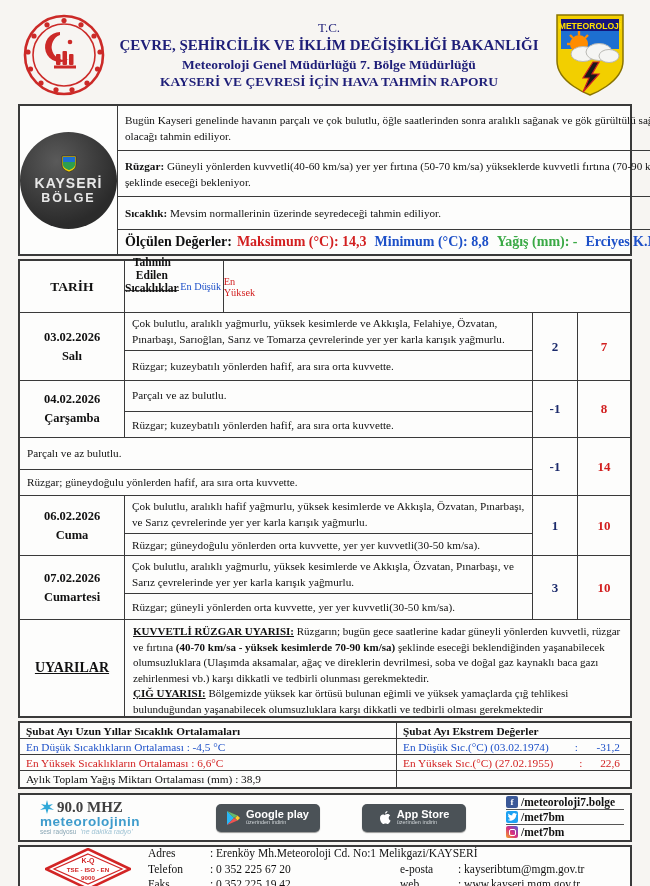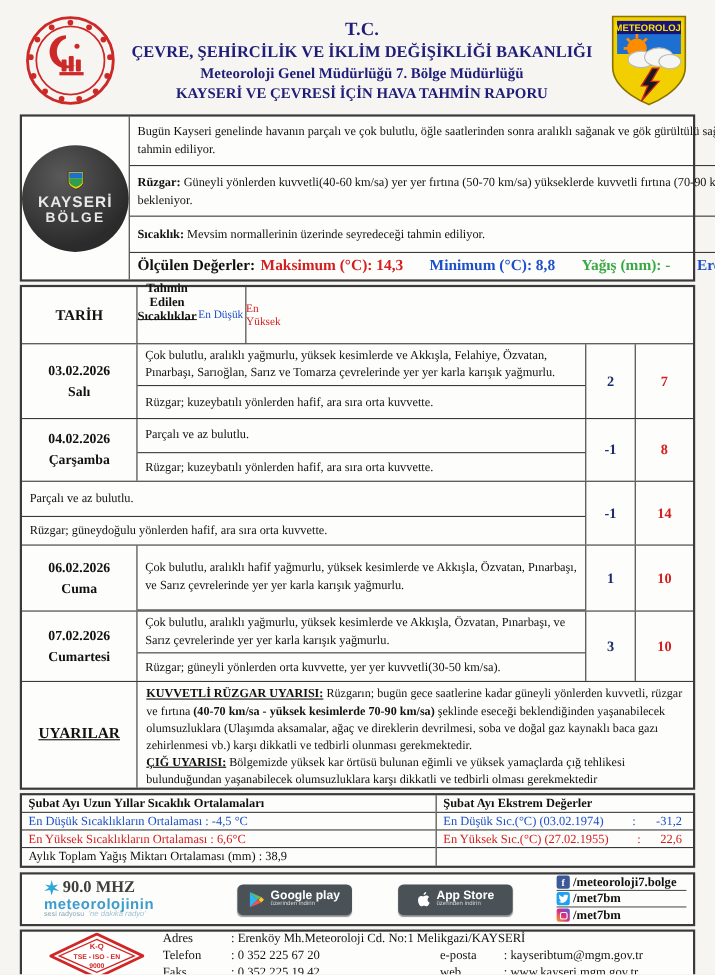--- a/index.html
+++ b/index.html
@@ -5,21 +5,21 @@
   * { margin:0; padding:0; box-sizing:border-box; }
   html,body { width:650px; }
   body { background:#f1efec; font-family:"Liberation Serif", serif; color:#111; }
   .doc { width:650px; height:886px; background:#f7f5f2; padding:10px 18px 0 18px; overflow:hidden; }
 
   
   .hdr { display:flex; align-items:center; height:90px; margin-bottom:4px; }
   .hdr-left { width:92px; display:flex; justify-content:center; }
   .hdr-center { flex:1; text-align:center; color:#1e1e78; line-height:1.32; }
   .hdr-right { width:84px; display:flex; justify-content:center; }
-  .h-tc { font-size:17px; font-weight:bold; }
+  .h-tc { font-size:13px; font-weight:normal; }
   .h-ministry { font-size:15px; font-weight:bold; }
   .h-dir { font-size:13.5px; font-weight:bold; }
   .h-title { font-size:13.5px; font-weight:bold; }
 
   
   .tbl { border:2px solid #3a3a3a; background:#fdfdfc; }
 
   
   .info { display:flex; height:152px; }
   .info-left { width:107px; border-right:1.5px solid #3a3a3a; display:flex; align-items:center; justify-content:center; }
@@ -28,21 +28,21 @@
   .info-row:last-child { border-bottom:none; }
   .ir-today { height:46px; }
   .ir-wind { height:47px; }
   .ir-temp { height:33px; }
   .ir-meas { height:24px; flex-direction:row; align-items:center; gap:0; font-weight:bold; font-size:14px; white-space:nowrap; }
   .blbl { font-weight:bold; }
   .badge { width:97px; height:97px; border-radius:50%; background:radial-gradient(circle at 38% 30%, #5a5a5a, #2b2b2b 70%); display:flex; flex-direction:column; align-items:center; justify-content:center; color:#e8e8e8; font-family:"Liberation Sans", sans-serif; }
   .badge .b1 { font-size:14px; font-weight:bold; letter-spacing:1px; margin-top:2px; }
   .badge .b2 { font-size:12.5px; font-weight:bold; letter-spacing:2px; }
   .c-red { color:#d21f1f; } .c-blue { color:#1d50c8; } .c-green { color:#3aa945; } .c-navy { color:#1b2a6b; }
-  .m-red { margin-left:5px; } .m-gap { margin-left:24px; }
+  .m-red { margin-left:5px; } .m-gap { margin-left:8px; }
 
   
   .ftab { margin-top:3px; display:flex; flex-direction:column; }
   .fhead { display:flex; border-bottom:1.5px solid #3a3a3a; }
   .fh-date { width:105px; border-right:1.5px solid #3a3a3a; display:flex; align-items:center; justify-content:center; font-weight:bold; font-size:13.5px; }
   .fh-weather { flex:1; border-right:1.5px solid #3a3a3a; display:flex; align-items:center; justify-content:center; font-weight:bold; font-size:13.5px; }
   .fh-temps { width:97px; display:flex; flex-direction:row; }
   .fh-temps-top { height:30px; display:flex; align-items:center; justify-content:center; text-align:center; font-weight:bold; font-size:11.5px; line-height:1.15; border-bottom:1.5px solid #3a3a3a; }
   .fh-temps-bot { flex:1; display:flex; }
   .fh-min { width:45px; border-right:1.5px solid #3a3a3a; display:flex; align-items:center; justify-content:center; font-size:10.3px; }
@@ -258,20 +258,23 @@
 
     <div class="frow r4">
       <div class="fr-date">
           <span>06.02.2026</span>
           <span>Cuma</span>
         </div>
       <div class="fr-mid">
         <div class="fr-weather">
             <span>Çok bulutlu, aralıklı hafif yağmurlu, yüksek kesimlerde ve Akkışla, Özvatan, Pınarbaşı, ve Sarız çevrelerinde yer yer karla karışık yağmurlu.</span>
           </div>
+        <div class="fr-wind">
+            <span>Rüzgar; güneydoğulu yönlerden orta kuvvette, yer yer kuvvetli(30-50 km/sa).</span>
+          </div>
       </div>
       <div class="fr-min c-navy">1</div>
       <div class="fr-max c-red">10</div>
     </div>
 
     <div class="frow r5">
       <div class="fr-date">
           <span>07.02.2026</span>
           <span>Cumartesi</span>
         </div>

